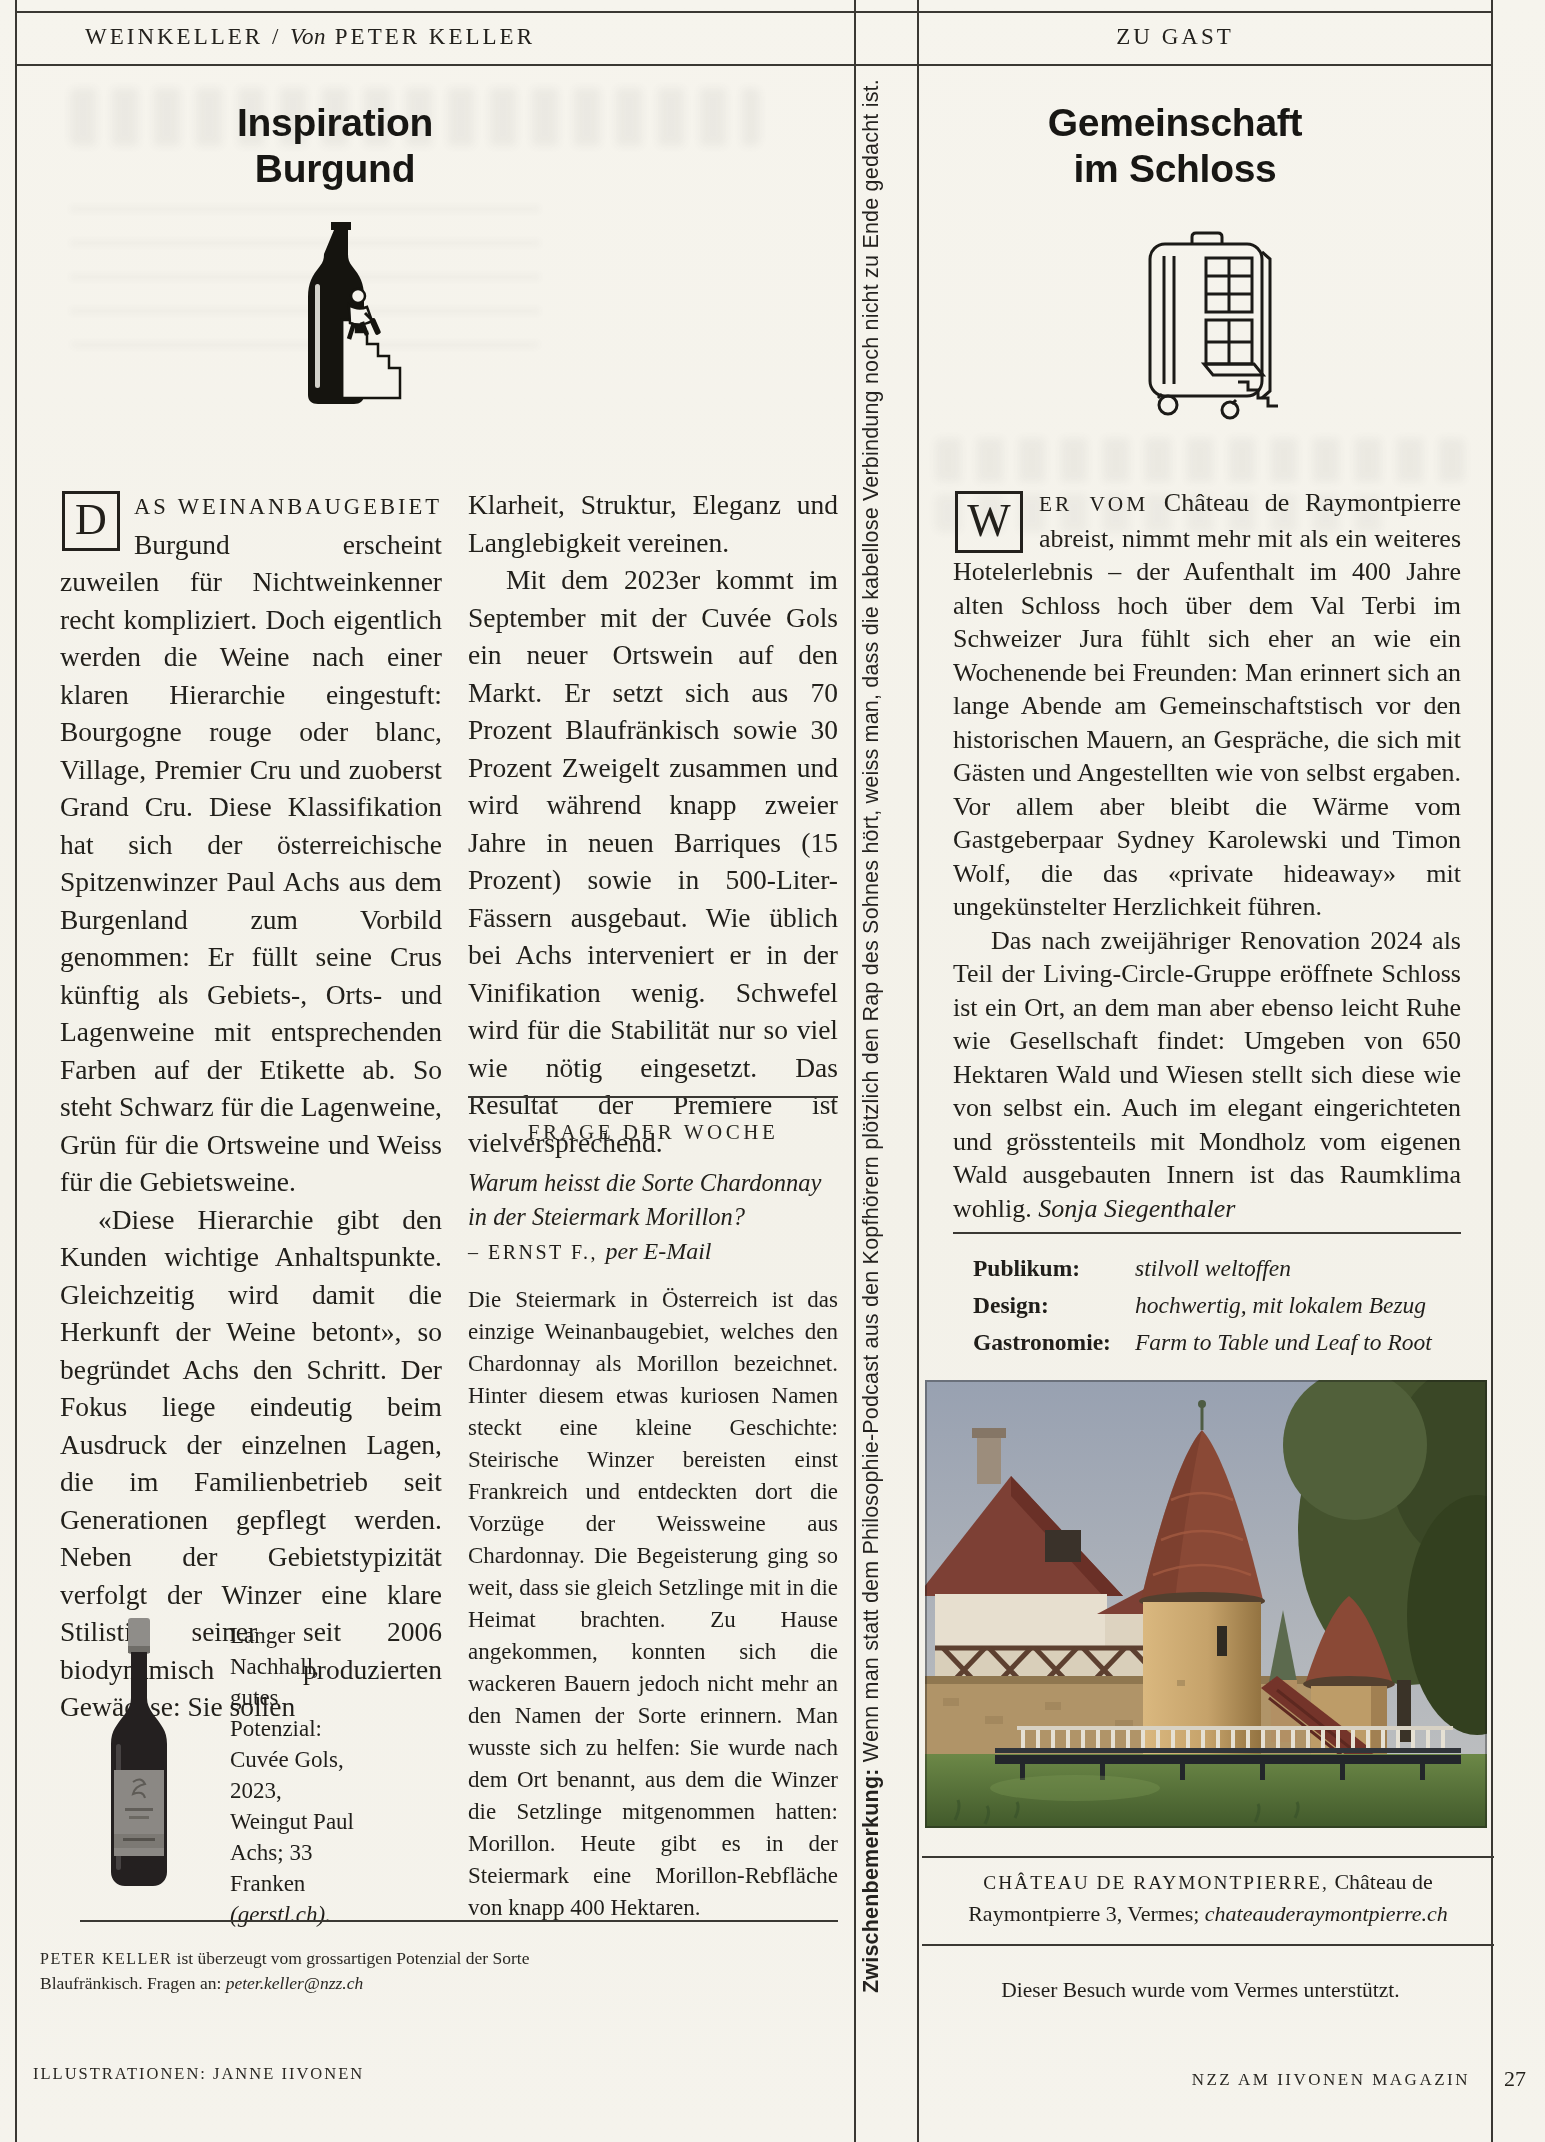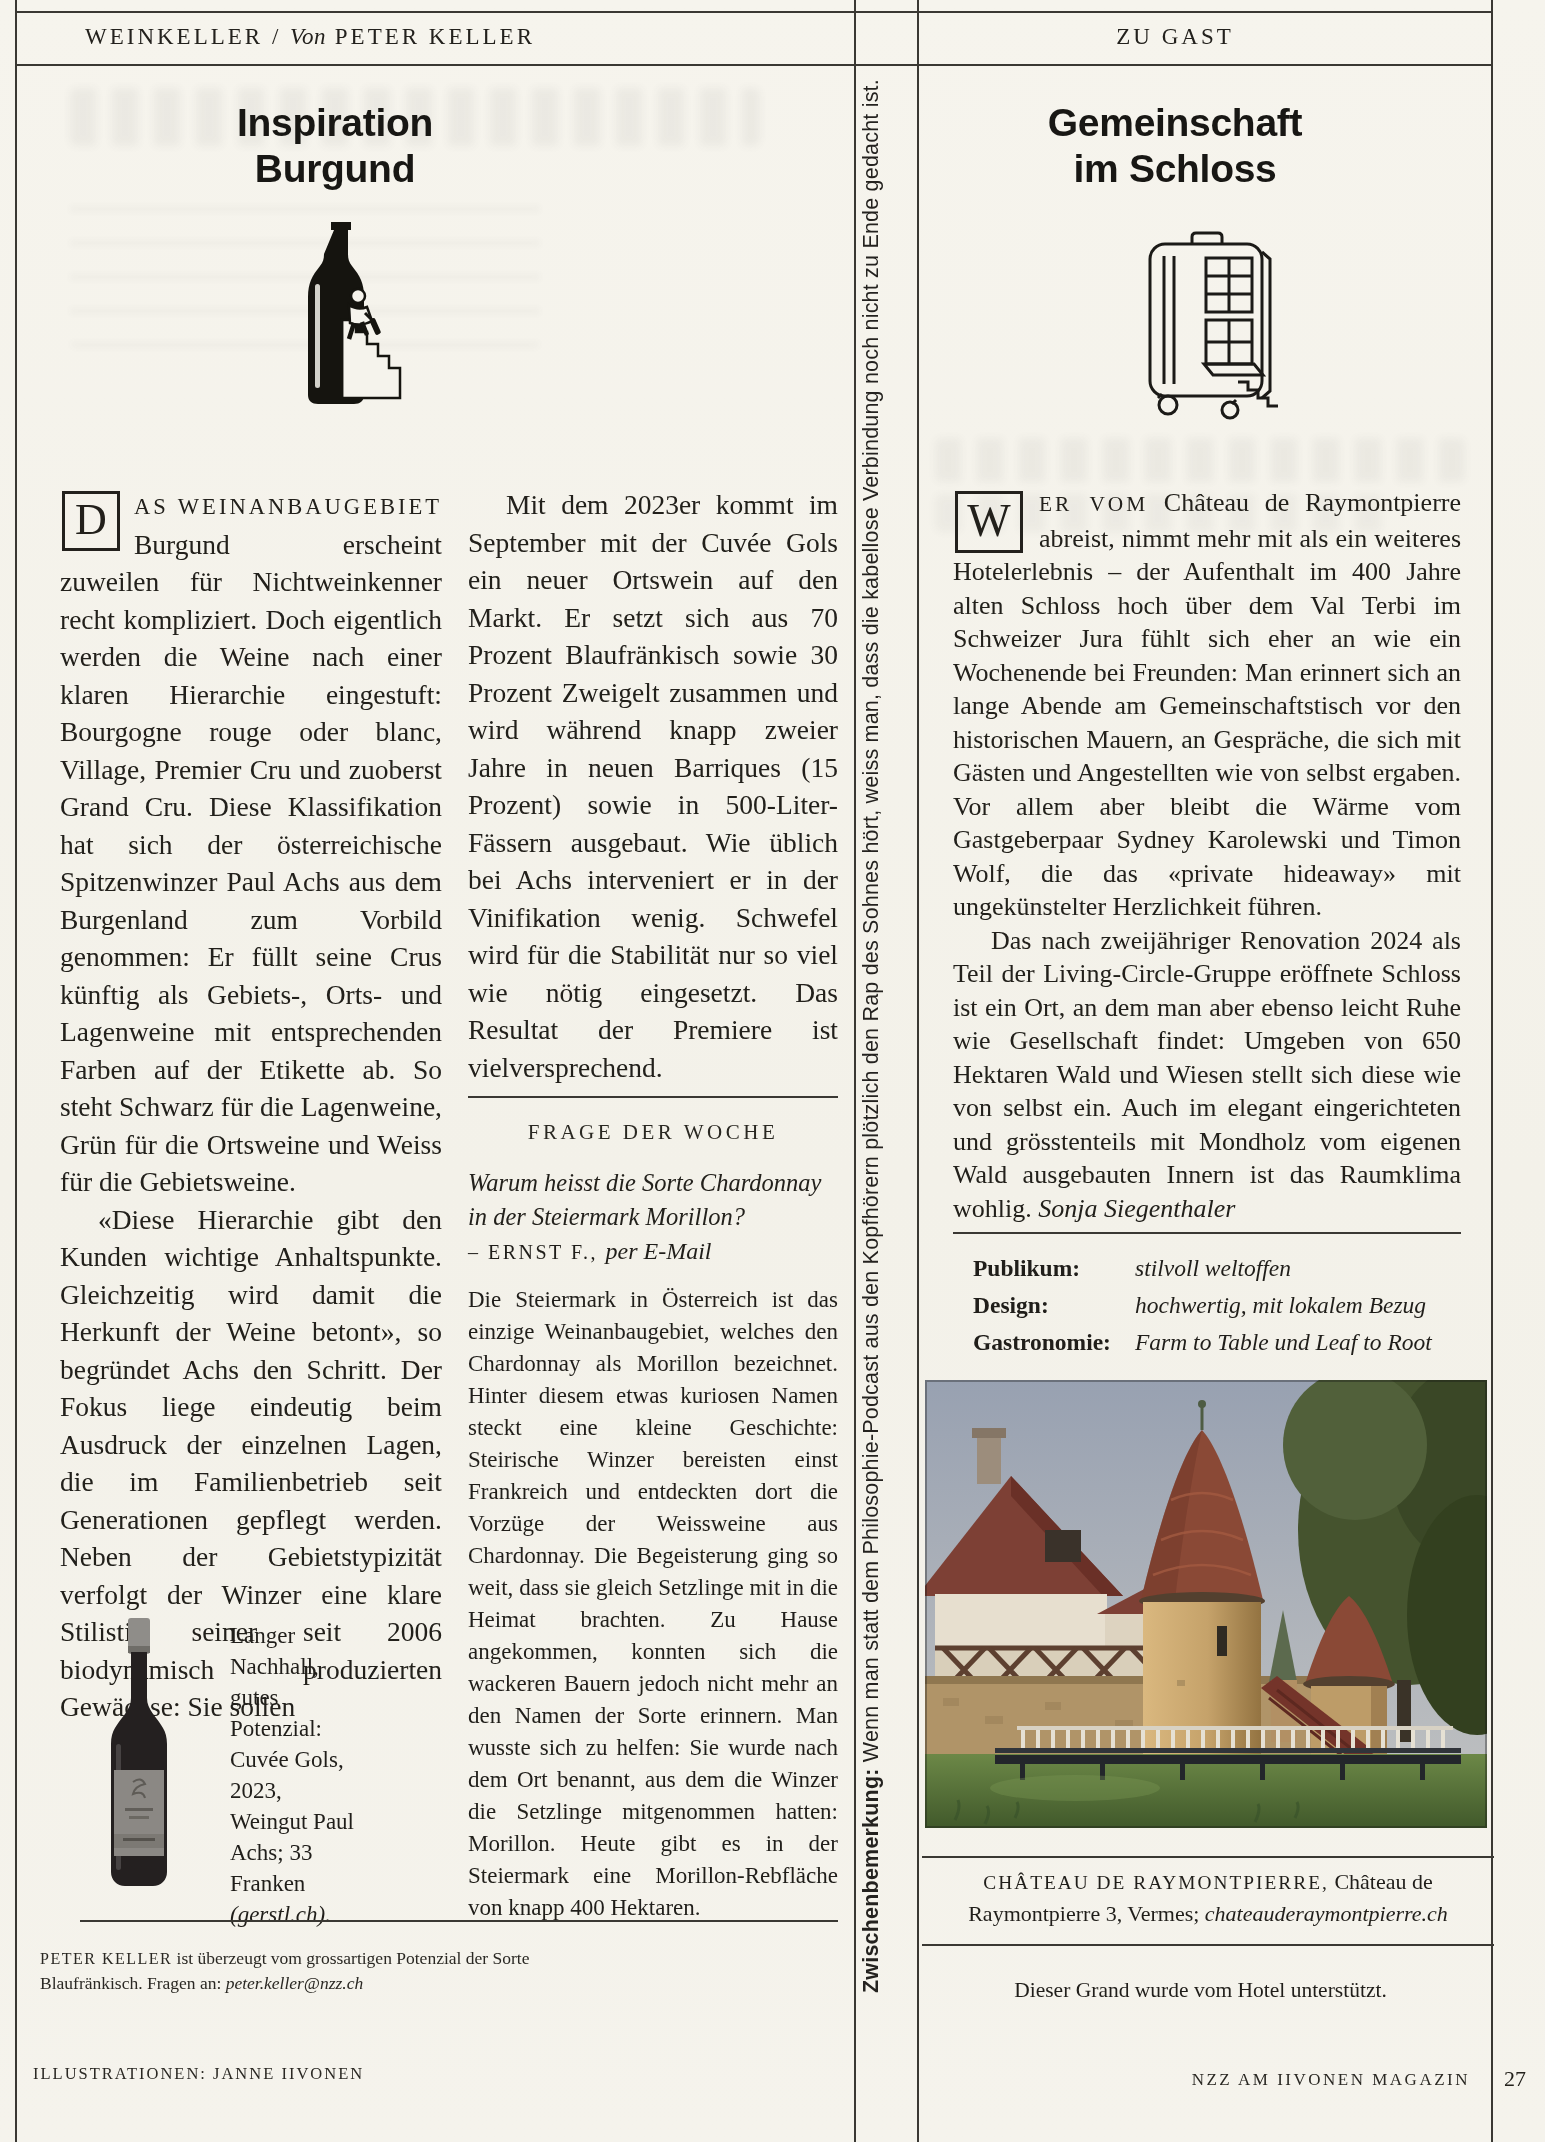--- a/index.html
+++ b/index.html
@@ -105,20 +105,21 @@
 </svg>
 
 <div class="abs bcol" style="left:60px;top:486px;width:382px">
   <p>
     <span class="dropbox">D</span><span class="sc">AS WEINANBAUGEBIET</span><span> Burgund erscheint zuweilen für Nichtweinkenner recht kompliziert. Doch eigentlich werden die Weine nach einer klaren Hierarchie eingestuft: Bourgogne rouge oder blanc, Village, Premier Cru und zuoberst Grand Cru. Diese Klassifikation hat sich der österreichische Spitzenwinzer Paul Achs aus dem Burgenland zum Vorbild genommen: Er füllt seine Crus künftig als Gebiets-, Orts- und Lagenweine mit entsprechenden Farben auf der Etikette ab. So steht Schwarz für die Lagenweine, Grün für die Ortsweine und Weiss für die Gebietsweine.</span>
   </p>
   <p class="indent">«Diese Hierarchie gibt den Kunden wichtige Anhaltspunkte. Gleichzeitig wird damit die Herkunft der Weine betont», so begründet Achs den Schritt. Der Fokus liege eindeutig beim Ausdruck der einzelnen Lagen, die im Familienbetrieb seit Generationen gepflegt werden. Neben der Gebietstypizität verfolgt der Winzer eine klare Stilistik seiner seit 2006 biodynamisch produzierten Gewächse: Sie sollen</p>
 </div>
 
 <div class="abs bcol" style="left:468px;top:486px;width:370px">
+  <p>Klarheit, Struktur, Eleganz und Langlebigkeit vereinen.</p>
   <p class="indent">Mit dem 2023er kommt im September mit der Cuvée Gols ein neuer Ortswein auf den Markt. Er setzt sich aus 70 Prozent Blaufränkisch sowie 30 Prozent Zweigelt zusammen und wird während knapp zweier Jahre in neuen Barriques (15 Prozent) sowie in 500-Liter-Fässern ausgebaut. Wie üblich bei Achs interveniert er in der Vinifikation wenig. Schwefel wird für die Stabilität nur so viel wie nötig eingesetzt. Das Resultat der Premiere ist vielversprechend.</p>
 </div>
 
 <div class="hr" style="left:468px;top:1096px;width:370px"></div>
 <div class="abs frage-h" style="left:468px;top:1120px;width:370px">FRAGE DER WOCHE</div>
 <div class="abs q" style="left:468px;top:1166px;width:362px">Warum heisst die Sorte Chardonnay in der Steiermark Morillon?</div>
 <div class="abs asker" style="left:468px;top:1238px;width:370px">
   <span class="nm">– ERNST F., </span><span class="md">per E-Mail</span>
 </div>
 <div class="abs ans" style="left:468px;top:1284px;width:370px">Die Steiermark in Österreich ist das einzige Weinanbaugebiet, welches den Chardonnay als Morillon bezeichnet. Hinter diesem etwas kuriosen Namen steckt eine kleine Geschichte: Steirische Winzer bereisten einst Frankreich und entdeckten dort die Vorzüge der Weissweine aus Chardonnay. Die Begeisterung ging so weit, dass sie gleich Setzlinge mit in die Heimat brachten. Zu Hause angekommen, konnten sich die wackeren Bauern jedoch nicht mehr an den Namen der Sorte erinnern. Man wusste sich zu helfen: Sie wurde nach dem Ort benannt, aus dem die Winzer die Setzlinge mitgenommen hatten: Morillon. Heute gibt es in der Steiermark eine Morillon-Rebfläche von knapp 400 Hektaren.</div>
@@ -319,16 +320,16 @@
   <path d="M30 440 q6 -12 3 -20 M60 444 q6 -12 2 -18 M90 438 q5 -10 2 -16 M330 442 q6 -12 3 -18 M370 438 q5 -10 2 -16" stroke="#37502a" stroke-width="3" fill="none" opacity=".6"></path>
   <rect x="1" y="1" width="560" height="446" fill="none" stroke="#141414" stroke-opacity=".35" stroke-width="2"></rect>
 </svg>
 
 <div class="hr" style="left:922px;top:1856px;width:572px"></div>
 <div class="abs photocap" style="left:928px;top:1866px;width:560px">
   <span class="scsm">CHÂTEAU DE RAYMONTPIERRE,</span><span> Château de Raymontpierre 3, Vermes; </span><span class="it">chateauderaymontpierre.ch</span>
 </div>
 <div class="hr" style="left:922px;top:1944px;width:572px"></div>
 
-<div class="abs support" style="left:928px;top:1978px;width:545px">Dieser Grand wurde vom Hotel unterstützt.</div>
+<div class="abs support" style="left:928px;top:1978px;width:545px">Dieser Besuch wurde vom Vermes unterstützt.</div>
 
 <div class="abs brand" style="left:1040px;top:2070px;width:430px">NZZ AM IIVONEN MAGAZIN</div>
 <div class="abs pagenum" style="left:1504px;top:2066px">27</div>
 
 </body></html>

